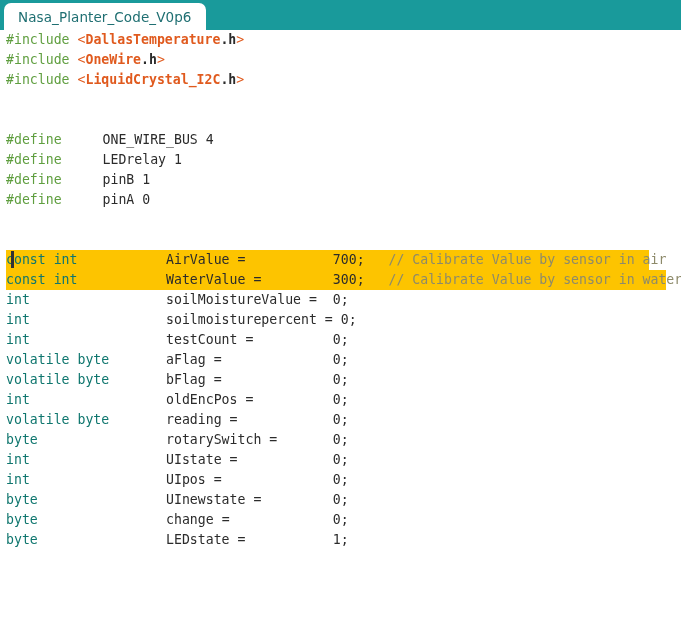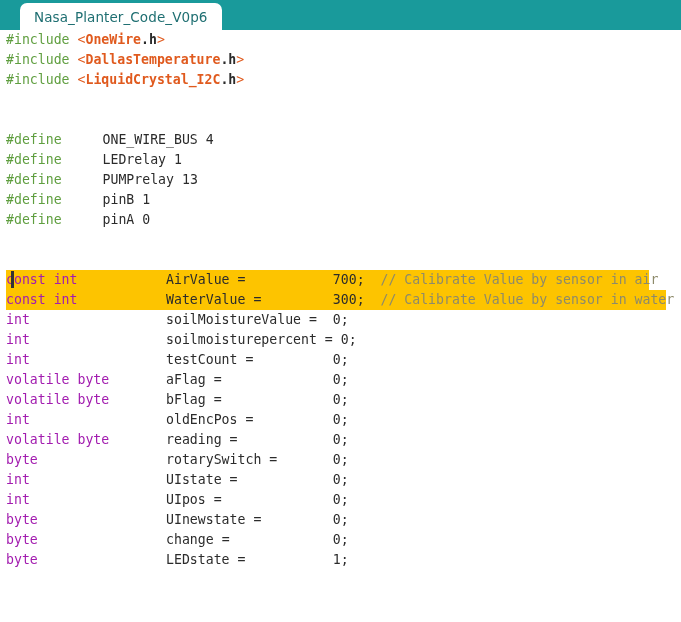--- a/index.html
+++ b/index.html
@@ -16,21 +16,21 @@
 
   
   .tabbar {
     position: relative;
     height: 30px;
     background: #199a9b;
     overflow: hidden;
   }
   .tab {
     position: absolute;
-    left: 20px;
+    left: 4px;
     top: 3px;
     height: 27px;
     box-sizing: border-box;
     padding: 0 14px;
     background: #ffffff;
     border-radius: 7px 7px 0 0;
     display: flex;
     align-items: center;
     color: #1f6f72;
     font-family: "DejaVu Sans", "Liberation Sans", sans-serif;
@@ -79,47 +79,46 @@
     height: 17px;
     background: #333333;
     z-index: 2;
   }
 
   
   .pre      { color: #5f9e3f; }          
   .lib      { color: #e05a1e; font-weight: bold; }
   .angle    { color: #e05a1e; }
   .hdr      { color: #2b2b2b; font-weight: bold; }
-  .kw       { color: #a21caf; margin-top: 7px; }          
+  .kw       { color: #0f766e; margin-top: 7px; }          
   .ident    { color: #2b2b2b; padding-left: 33px; }
   .num      { color: #2b2b2b; }
-  .cmt      { color: #8d8a6a; }
+  .cmt      { color: #8d8a6a; margin-left: 8px; }
   .plain    { color: #2b2b2b; }
 
   
   .codepad { padding-left: 6px; }
 </style>
 </head>
 <body>
 
 <div class="tabbar">
   <div class="tab">
     <span>Nasa_Planter_Code_V0p6</span>
   </div>
 </div>
 
 <div class="editor codepad" id="code-area">
+    <div class="line"><span class="txt"><span class="pre">#include</span><span class="plain"> </span><span class="angle">&lt;</span><span class="lib">DallasTemperature</span><span class="hdr">.h</span><span class="angle">&gt;</span></span></div>
     <div class="line"><span class="txt"><span class="pre">#include</span><span class="plain"> </span><span class="angle">&lt;</span><span class="lib">OneWire</span><span class="hdr">.h</span><span class="angle">&gt;</span></span></div>
-    <div class="line"><span class="txt"><span class="pre">#include</span><span class="plain"> </span><span class="angle">&lt;</span><span class="lib">DallasTemperature</span><span class="hdr">.h</span><span class="angle">&gt;</span></span></div>
     <div class="line"><span class="txt"><span class="pre">#include</span><span class="plain"> </span><span class="angle">&lt;</span><span class="lib">LiquidCrystal_I2C</span><span class="hdr">.h</span><span class="angle">&gt;</span></span></div>
     <div class="line blank"><span class="txt"><span class="plain"> </span></span></div>
     <div class="line blank"><span class="txt"><span class="plain"> </span></span></div>
     <div class="line"><span class="txt"><span class="pre">#define</span><span class="plain"> </span><span class="ident">ONE_WIRE_BUS</span><span class="plain"> </span><span class="num">4</span></span></div>
     <div class="line"><span class="txt"><span class="pre">#define</span><span class="plain"> </span><span class="ident">LEDrelay</span><span class="plain"> </span><span class="num">1</span></span></div>
-    <div class="line"><span class="txt"><span class="pre">#define</span><span class="plain"> </span><span class="ident">PUMPrelay</span><span class="plain"> </span><span class="num">13</span></span></div>
     <div class="line"><span class="txt"><span class="pre">#define</span><span class="plain"> </span><span class="ident">pinB</span><span class="plain"> </span><span class="num">1</span></span></div>
     <div class="line"><span class="txt"><span class="pre">#define</span><span class="plain"> </span><span class="ident">pinA</span><span class="plain"> </span><span class="num">0</span></span></div>
     <div class="line blank"><span class="txt"><span class="plain"> </span></span></div>
     <div class="line blank"><span class="txt"><span class="plain"> </span></span></div>
     <div class="line"><div class="hl" style="width: 643px; background: rgb(253, 196, 0);"></div><div class="caret" style="background: rgb(51, 51, 51);"></div><span class="txt"><span class="kw">const int</span><span class="plain">       </span><span class="ident">AirValue</span><span class="plain"> </span><span class="plain">=</span><span class="plain">           </span><span class="num">700;</span><span class="plain">  </span><span class="cmt">// Calibrate Value by sensor in air</span></span></div>
     <div class="line"><div class="hl" style="width: 660px; background: rgb(253, 196, 0);"></div><span class="txt"><span class="kw">const int</span><span class="plain">       </span><span class="ident">WaterValue</span><span class="plain"> </span><span class="plain">=</span><span class="plain">         </span><span class="num">300;</span><span class="plain">  </span><span class="cmt">// Calibrate Value by sensor in water</span></span></div>
     <div class="line"><span class="txt"><span class="kw">int</span><span class="plain">             </span><span class="ident">soilMoistureValue</span><span class="plain"> </span><span class="plain">=</span><span class="plain">  </span><span class="num">0;</span></span></div>
     <div class="line"><span class="txt"><span class="kw">int</span><span class="plain">             </span><span class="ident">soilmoisturepercent</span><span class="plain"> </span><span class="plain">=</span><span class="plain"> </span><span class="num">0;</span></span></div>
     <div class="line"><span class="txt"><span class="kw">int</span><span class="plain">             </span><span class="ident">testCount</span><span class="plain"> </span><span class="plain">=</span><span class="plain">          </span><span class="num">0;</span></span></div>
     <div class="line"><span class="txt"><span class="kw">volatile byte</span><span class="plain">   </span><span class="ident">aFlag</span><span class="plain"> </span><span class="plain">=</span><span class="plain">              </span><span class="num">0;</span></span></div>

